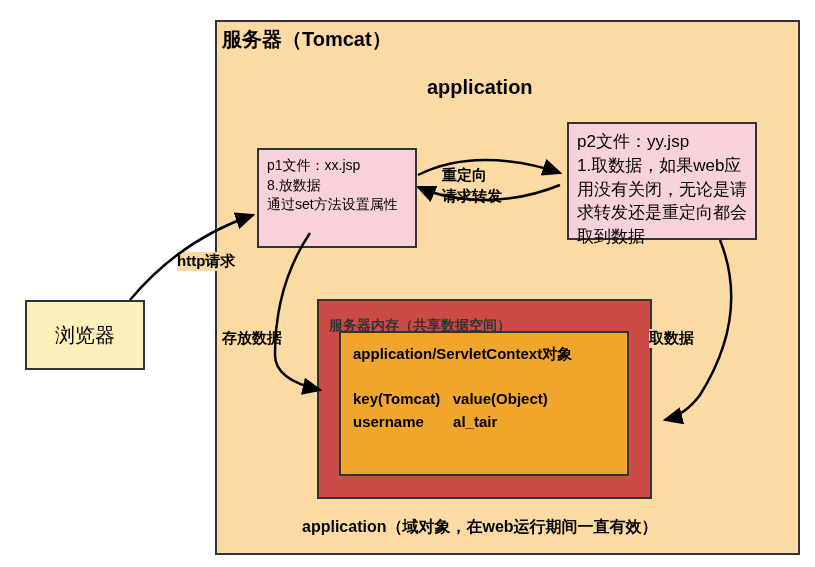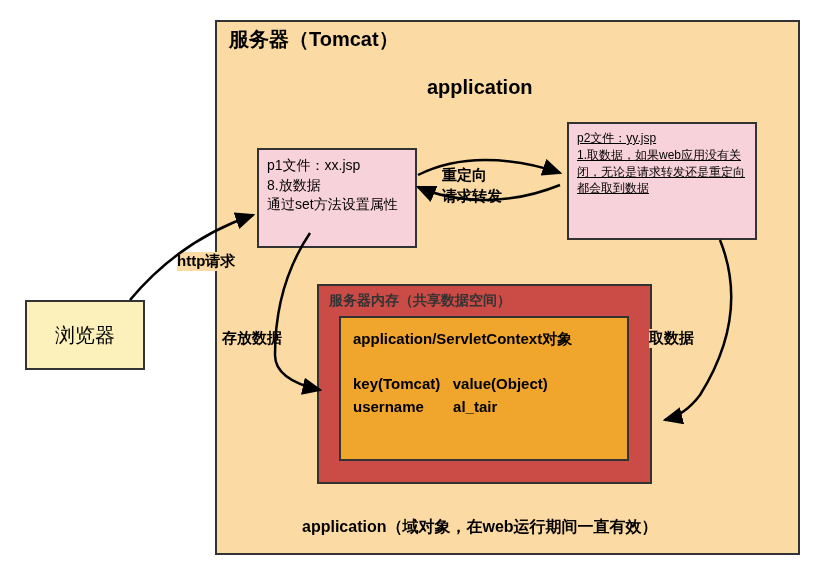--- a/index.html
+++ b/index.html
@@ -14,21 +14,21 @@
       position: absolute;
       left: 215px;
       top: 20px;
       width: 585px;
       height: 535px;
       background: #fcdaa3;
       border: 2px solid #333;
     }
     .server-title {
       position: absolute;
-      left: 12px;
+      left: 5px;
       top: 4px;
       font-size: 20px;
       font-weight: bold;
     }
     .app-title {
       position: absolute;
       left: 210px;
       top: 54px;
       font-size: 20px;
       font-weight: bold;
@@ -68,33 +68,32 @@
     }
     .p2-box {
       position: absolute;
       left: 350px;
       top: 100px;
       width: 190px;
       height: 118px;
       background: #f8d2da;
       border: 2px solid #333;
       padding: 6px 8px;
-      font-size: 12px;
+      font-size: 17px;
       line-height: 1.4;
-      text-decoration: underline;
     }
     .memory-box {
       position: absolute;
       left: 100px;
-      top: 262px;
+      top: 277px;
       width: 335px;
       height: 200px;
       background: #cb4b46;
       border: 2px solid #333;
-      padding: 6px 10px;
+      padding: 16px 10px;
     }
     .memory-title {
       font-size: 14px;
       font-weight: bold;
       color: #333;
       margin-bottom: 6px;
     }
     .context-box {
       position: absolute;
       left: 20px;

